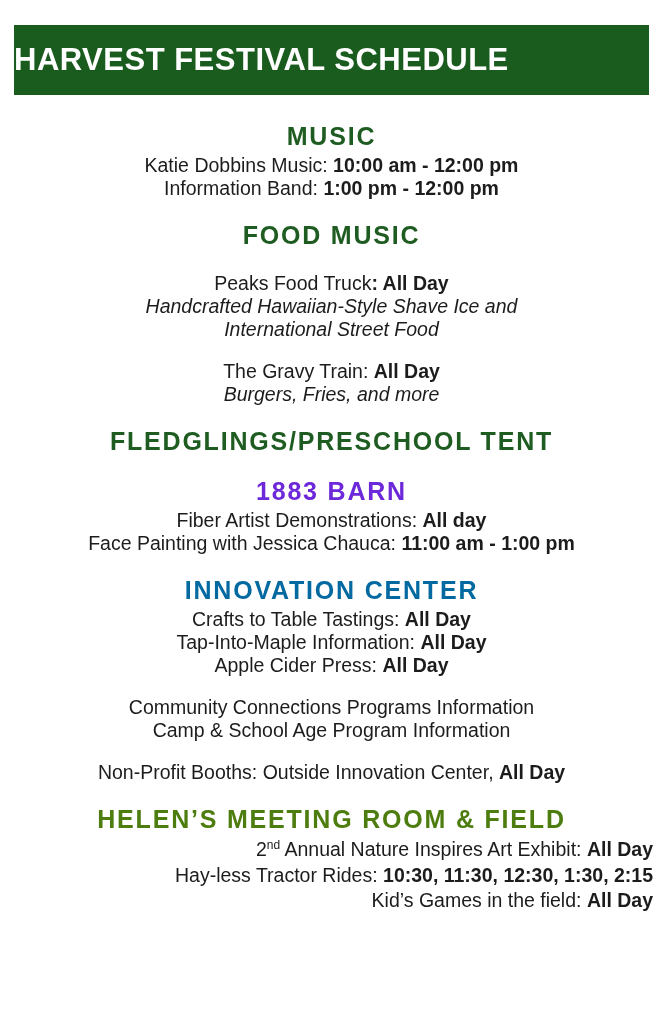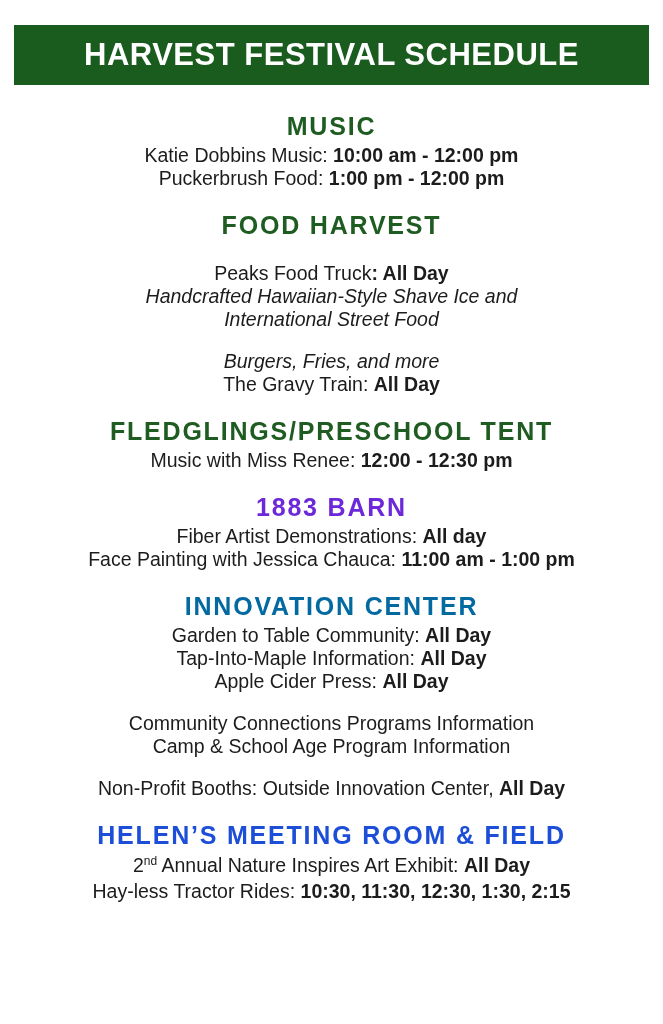--- a/index.html
+++ b/index.html
@@ -9,24 +9,23 @@
   }
   body {
     width: 663px;
     height: 1024px;
     font-family: "Liberation Sans", sans-serif;
     color: #1c1c1c;
     overflow: hidden;
   }
   .banner {
     margin: 25px 14px 0 14px;
-    height: 60px;
+    height: 70px;
     display: flex;
     align-items: center;
-    justify-content: center;
   }
   .banner h1 {
     margin: 0;
     font-size: 31px;
     font-weight: bold;
     letter-spacing: 0.5px;
     color: #ffffff;
   }
   #schedule {
     text-align: center;
@@ -38,70 +37,70 @@
     font-weight: bold;
     letter-spacing: 1.8px;
     margin: 21px 0 3px 0;
   }
   section:first-child .section-heading { margin-top: 27px; }
   .line {
     margin: 0;
     font-size: 19.5px;
     line-height: 23px;
   }
-  section:last-child .line { line-height: 25.5px; }
+  section:last-child .line { line-height: 25.5px; text-align: right; }
   .b { font-weight: bold; }
   .i { font-style: italic; }
   sup {
     font-size: 12px;
     line-height: 0;
   }
   .spacer { height: 19px; }
 </style>
 </head>
 <body style="background: rgb(255, 255, 255); color: rgb(28, 28, 28);">
 
 <div class="banner" style="background: rgb(26, 91, 30);">
   <h1 style="color: rgb(255, 255, 255);">HARVEST FESTIVAL SCHEDULE</h1>
 </div>
 
 <div id="schedule">
     <section>
       <h2 class="section-heading" style="color: rgb(30, 92, 33);">MUSIC</h2>
       <p class="line"><span>Katie Dobbins Music: </span><span class="b">10:00 am - 12:00 pm</span></p>
-      <p class="line"><span>Puckerbrush Food: </span><span class="b">1:00 pm - 12:00 pm</span></p>
+      <p class="line"><span>Information Band: </span><span class="b">1:00 pm - 12:00 pm</span></p>
     </section>
     <section>
-      <h2 class="section-heading" style="color: rgb(30, 92, 33);">FOOD HARVEST</h2>
+      <h2 class="section-heading" style="color: rgb(30, 92, 33);">FOOD MUSIC</h2>
       <div class="spacer"></div>
       <p class="line"><span>Peaks Food Truck</span><span class="b">: All Day</span></p>
       <p class="line"><span class="i">Handcrafted Hawaiian-Style Shave Ice and</span></p>
       <p class="line"><span class="i">International Street Food</span></p>
       <div class="spacer"></div>
+      <p class="line"><span>The Gravy Train: </span><span class="b">All Day</span></p>
       <p class="line"><span class="i">Burgers, Fries, and more</span></p>
-      <p class="line"><span>The Gravy Train: </span><span class="b">All Day</span></p>
     </section>
     <section>
       <h2 class="section-heading" style="color: rgb(30, 92, 33);">FLEDGLINGS/PRESCHOOL TENT</h2>
-      <p class="line"><span>Music with Miss Renee: </span><span class="b">12:00 - 12:30 pm</span></p>
     </section>
     <section>
       <h2 class="section-heading" style="color: #6d28d9;">1883 BARN</h2>
       <p class="line"><span>Fiber Artist Demonstrations: </span><span class="b">All day</span></p>
       <p class="line"><span>Face Painting with Jessica Chauca: </span><span class="b">11:00 am - 1:00 pm</span></p>
     </section>
     <section>
       <h2 class="section-heading" style="color: #0369a1;">INNOVATION CENTER</h2>
-      <p class="line"><span>Garden to Table Community: </span><span class="b">All Day</span></p>
+      <p class="line"><span>Crafts to Table Tastings: </span><span class="b">All Day</span></p>
       <p class="line"><span>Tap-Into-Maple Information: </span><span class="b">All Day</span></p>
       <p class="line"><span>Apple Cider Press: </span><span class="b">All Day</span></p>
       <div class="spacer"></div>
       <p class="line"><span>Community Connections Programs Information</span></p>
       <p class="line"><span>Camp &amp; School Age Program Information</span></p>
       <div class="spacer"></div>
       <p class="line"><span>Non-Profit Booths: Outside Innovation Center, </span><span class="b">All Day</span></p>
     </section>
     <section>
-      <h2 class="section-heading" style="color: #1d4ed8; text-align: center;">HELEN’S MEETING ROOM &amp; FIELD</h2>
+      <h2 class="section-heading" style="color: #4d7c0f; text-align: center;">HELEN’S MEETING ROOM &amp; FIELD</h2>
       <p class="line"><span>2</span><sup>nd</sup><span> Annual Nature Inspires Art Exhibit: </span><span class="b">All Day</span></p>
       <p class="line"><span>Hay-less Tractor Rides: </span><span class="b">10:30, 11:30, 12:30, 1:30, 2:15</span></p>
+      <p class="line"><span>Kid’s Games in the field: </span><span class="b">All Day</span></p>
     </section>
   </div>
 
 </body></html>

